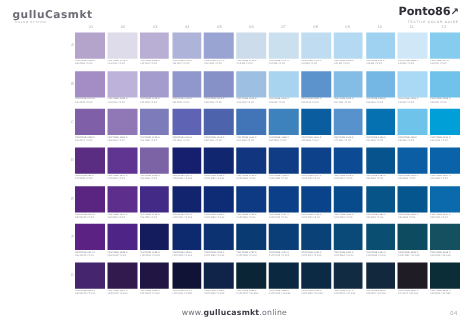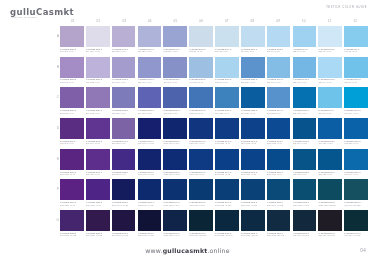--- a/index.html
+++ b/index.html
@@ -96,20 +96,23 @@
 
 <div class="page">
 
   <div class="header">
     <div class="brand-left">
       <span>gulluCasmkt</span>
     </div>
     <div class="brand-left-sub">COLOR SYSTEM</div>
 
     <div class="brand-right">
+      <div class="brand-right-name">
+        <span>Ponto86</span><span class="tick">↗</span>
+      </div>
       <div class="brand-right-sub">TEXTILE COLOR GUIDE</div>
     </div>
   </div>
 
   <div class="col-head-row" id="col-head-row">
       <div class="col-head">01</div>
       <div class="col-head">02</div>
       <div class="col-head">03</div>
       <div class="col-head">04</div>
       <div class="col-head">05</div>

